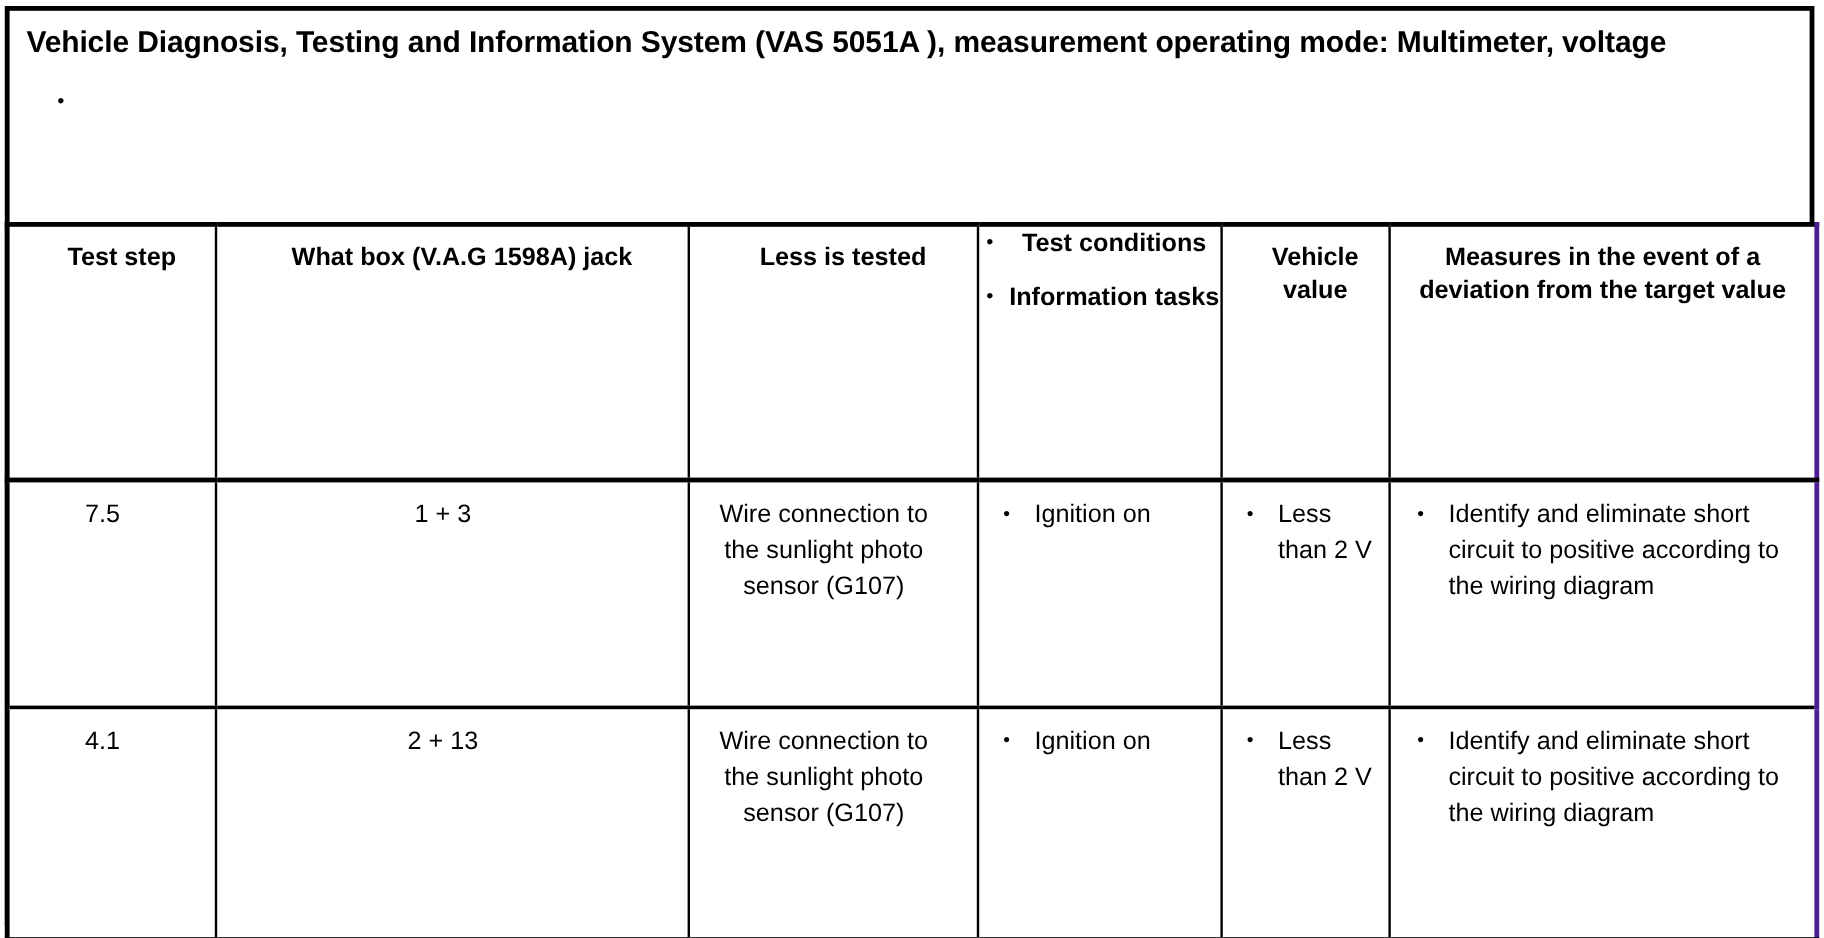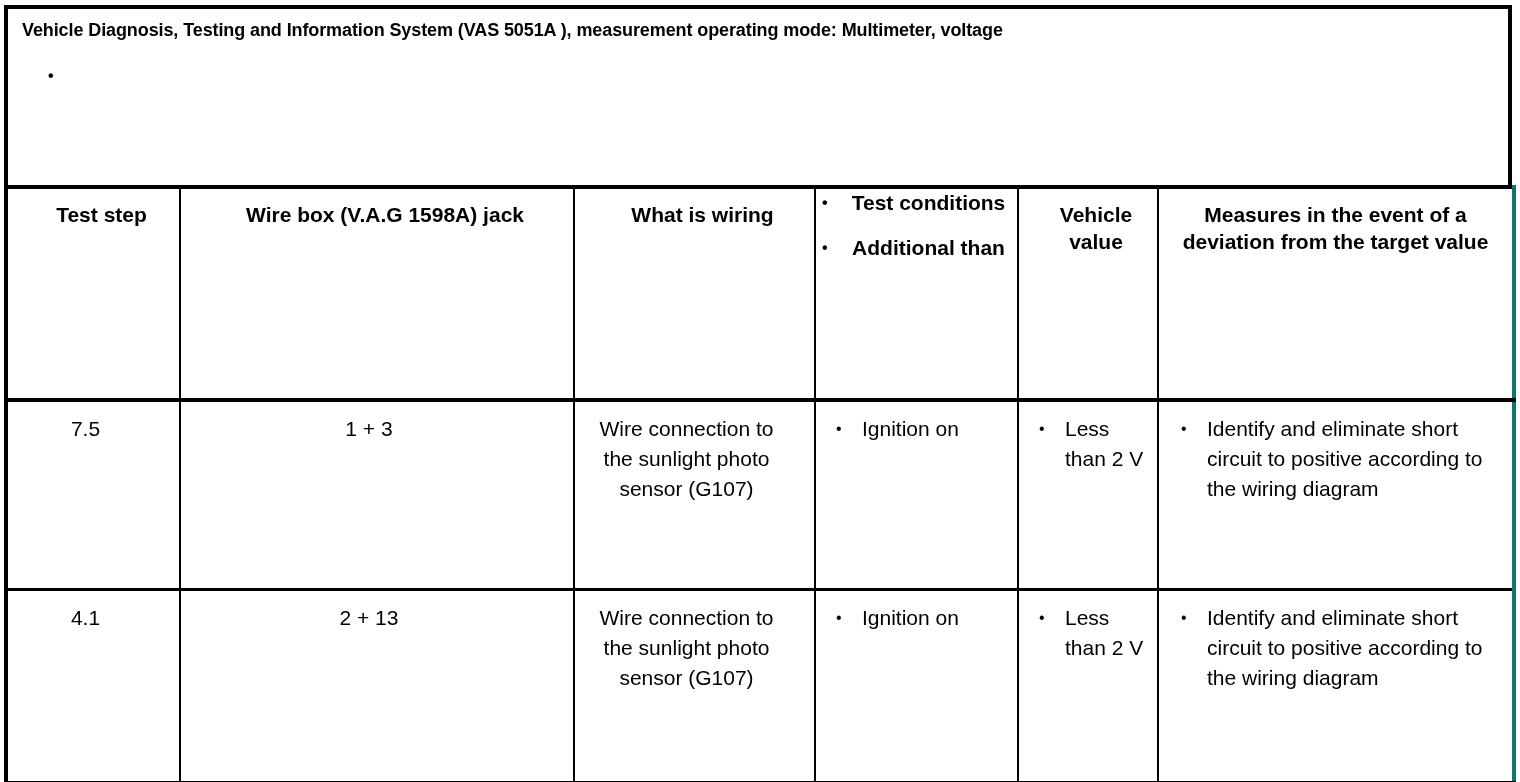--- a/index.html
+++ b/index.html
@@ -33,21 +33,21 @@
     border: 4px solid #000000;
     box-sizing: border-box;
     background: #ffffff;
   }
 
   
   .intro {
     padding: 10px 14px 0 14px;
   }
   .intro-title {
-    font-size: 18px;
+    font-size: 25px;
     font-weight: bold;
     line-height: 1.28;
     letter-spacing: -0.1px;
   }
   .intro-bullets {
     margin-top: 22px;
     padding-left: 26px;
   }
   .intro-bullet {
     display: flex;
@@ -92,21 +92,21 @@
     border-bottom: 4px solid #000000;
     height: 209px;
   }
   .tbl tbody td {
     border-bottom: 3px solid #000000;
   }
   .tbl tbody tr.r1 td { height: 186px; }
   .tbl tbody tr.r2 td { height: 190px; border-bottom: 4px solid #000000; }
 
   .tbl th:first-child, .tbl td:first-child { border-left: 4px solid #000000; }
-  .tbl th:last-child,  .tbl td:last-child  { border-right: 4px solid #0f766e; }
+  .tbl th:last-child,  .tbl td:last-child  { border-right: 4px solid #4c1d95; }
 
   .hcell {
     font-size: 21px;
     font-weight: bold;
     text-align: center;
     line-height: 1.3;
     padding: 12px 8px 0 24px;
   }
   .hcell.wide { padding-left: 12px; padding-right: 12px; }
 
@@ -177,34 +177,34 @@
           <col class="c3">
           <col class="c4">
           <col class="c5">
       </colgroup>
       <thead>
         <tr>
           <th>
             <div class="hcell">Test step</div>
           </th>
           <th>
-            <div class="hcell">Wire box (V.A.G 1598A) jack</div>
-          </th>
-          <th>
-            <div class="hcell">What is wiring</div>
+            <div class="hcell">What box (V.A.G 1598A) jack</div>
+          </th>
+          <th>
+            <div class="hcell">Less is tested</div>
           </th>
           <th>
             <div class="hcell hbullets">
               <span class="hbul">
                 <span class="dot">•</span>
                 <span>Test conditions</span>
               </span>
               <span class="hbul">
                 <span class="dot">•</span>
-                <span>Additional than</span>
+                <span>Information tasks</span>
               </span>
             </div>
           </th>
           <th>
             <div class="hcell">Vehicle value</div>
           </th>
           <th>
             <div class="hcell wide">Measures in the event of a deviation from the target value</div>
           </th>
         </tr>

